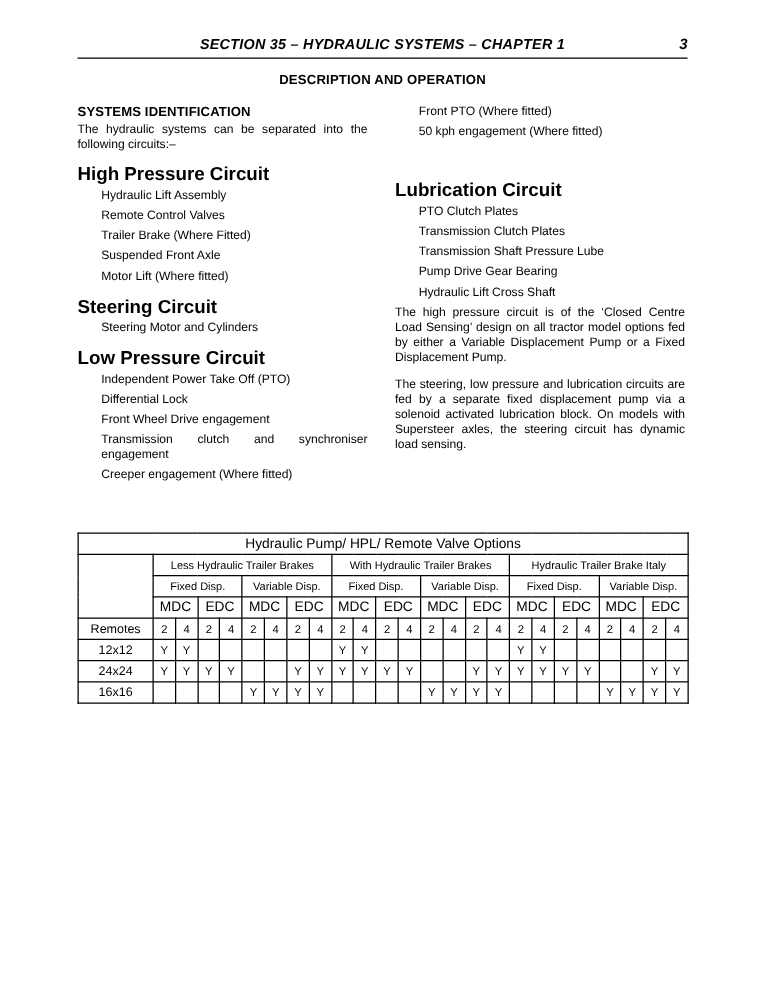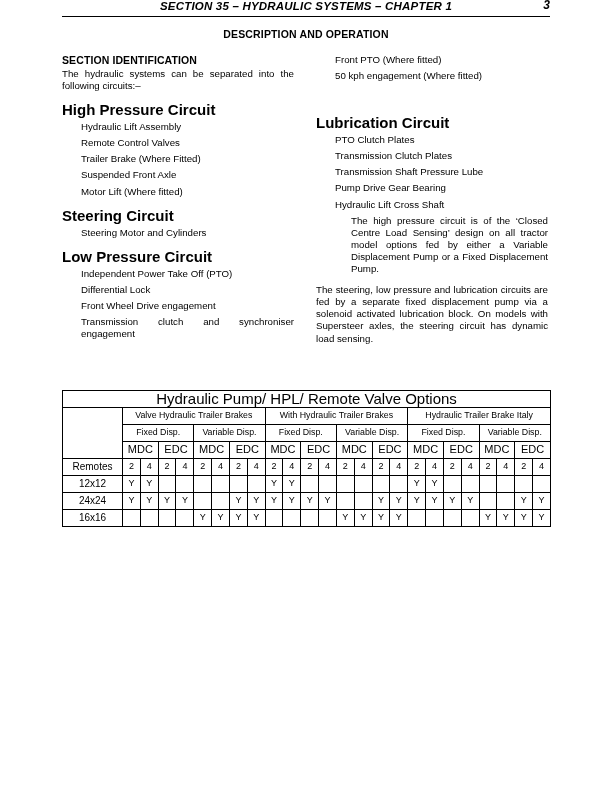--- a/index.html
+++ b/index.html
@@ -6,21 +6,21 @@
   body {
     width:612px; height:792px;
     background:#ffffff;
     font-family:"Liberation Sans", sans-serif;
     color:#000000;
     -webkit-font-smoothing:none;
   }
   .page { position:relative; width:612px; height:792px; box-sizing:border-box; padding:0 62px; }
 
   
-  .runhead { position:relative; }
+  .runhead { position:relative; padding-top:30px; }
   .runhead-row { display:flex; align-items:baseline; justify-content:center; position:relative; }
   .runhead-title {
     font-style:italic; font-weight:bold; font-size:11.5px; letter-spacing:.2px;
   }
   .runhead-page {
     position:absolute; right:0; bottom:0;
     font-style:italic; font-weight:bold; font-size:12px;
   }
   .runhead-rule { border-bottom:1.6px solid #000; margin-top:4px; }
 
@@ -52,21 +52,21 @@
   
   .tablewrap { margin-top:36px; }
   table.opts {
     border-collapse:collapse; width:488px; table-layout:fixed;
     font-size:8.6px;
   }
   table.opts td, table.opts th {
     border:0.8px solid #000; padding:0; text-align:center; vertical-align:middle;
     font-weight:normal; height:16px; line-height:15px;
   }
-  .tbl-title { font-weight:bold; font-size:15px; height:18px; }
+  .tbl-title { font-weight:bold; font-size:11px; height:18px; }
   .grp-head { font-size:8.8px; }
   .disp-head { font-size:8.8px; }
   .md-head { font-size:11px; }
   .rowlabel { text-align:left; padding-left:4px; font-size:10px; }
   .corner { border-top:none; }
   .gsep-r { border-right:1.7px solid #000; }
   .datacell { font-size:9px; }
 </style>
 </head>
 <body>
@@ -79,71 +79,72 @@
       <span class="runhead-page">3</span>
     </div>
     <div class="runhead-rule"></div>
   </div>
 
   <div class="doctitle">DESCRIPTION AND OPERATION</div>
 
   <div class="columns">
 
     <div class="col">
-      <div class="sec-title">SECTION IDENTIFICATION</div>
+      <div class="sec-title">SYSTEMS IDENTIFICATION</div>
       <p class="para">The hydraulic systems can be separated into the following circuits:–</p>
 
       <div class="grp">High Pressure Circuit</div>
       <div class="item nowrap">Hydraulic Lift Assembly</div>
       <div class="item nowrap">Remote Control Valves</div>
       <div class="item nowrap">Trailer Brake (Where Fitted)</div>
       <div class="item nowrap">Suspended Front Axle</div>
       <div class="item nowrap">Motor Lift (Where fitted)</div>
 
       <div class="grp">Steering Circuit</div>
       <div class="item nowrap">Steering Motor and Cylinders</div>
 
       <div class="grp">Low Pressure Circuit</div>
       <div class="item nowrap">Independent Power Take Off (PTO)</div>
       <div class="item nowrap">Differential Lock</div>
       <div class="item nowrap">Front Wheel Drive engagement</div>
       <div class="item">Transmission clutch and synchroniser engagement</div>
+      <div class="item nowrap">Creeper engagement (Where fitted)</div>
     </div>
 
     <div class="col">
       <div class="item nowrap">Front PTO (Where fitted)</div>
       <div class="item nowrap">50 kph engagement (Where fitted)</div>
 
       <div class="spacer-block"></div>
 
       <div class="grp tight">Lubrication Circuit</div>
       <div class="item nowrap">PTO Clutch Plates</div>
       <div class="item nowrap">Transmission Clutch Plates</div>
       <div class="item nowrap">Transmission Shaft Pressure Lube</div>
       <div class="item nowrap">Pump Drive Gear Bearing</div>
       <div class="item nowrap">Hydraulic Lift Cross Shaft</div>
 
-      <p class="para" style="margin-top:3px;margin-left:35px;">The high pressure circuit is of the ‘Closed Centre Load Sensing’ design on all tractor model options fed by either a Variable Displacement Pump or a Fixed Displacement Pump.</p>
+      <p class="para" style="margin-top:3px;">The high pressure circuit is of the ‘Closed Centre Load Sensing’ design on all tractor model options fed by either a Variable Displacement Pump or a Fixed Displacement Pump.</p>
       <p class="para last">The steering, low pressure and lubrication circuits are fed by a separate fixed displacement pump via a solenoid activated lubrication block. On models with Supersteer axles, the steering circuit has dynamic load sensing.</p>
     </div>
   </div>
 
   <div class="tablewrap">
     <table class="opts">
       <colgroup>
         <col style="width:60px">
         <col span="24" style="width:17.83px">
       </colgroup>
       <tbody>
         <tr>
           <td class="tbl-title" colspan="25">Hydraulic Pump/ HPL/ Remote Valve Options</td>
         </tr>
         <tr>
           <td rowspan="3" class="corner"></td>
-          <td class="grp-head gsep-r" colspan="8">Valve Hydraulic Trailer Brakes</td>
+          <td class="grp-head gsep-r" colspan="8">Less Hydraulic Trailer Brakes</td>
           <td class="grp-head gsep-r" colspan="8">With Hydraulic Trailer Brakes</td>
           <td class="grp-head" colspan="8">Hydraulic Trailer Brake Italy</td>
         </tr>
         <tr>
           <td class="disp-head" colspan="4">Fixed Disp.</td>
           <td class="disp-head gsep-r" colspan="4">Variable Disp.</td>
           <td class="disp-head" colspan="4">Fixed Disp.</td>
           <td class="disp-head gsep-r" colspan="4">Variable Disp.</td>
           <td class="disp-head" colspan="4">Fixed Disp.</td>
           <td class="disp-head" colspan="4">Variable Disp.</td>

